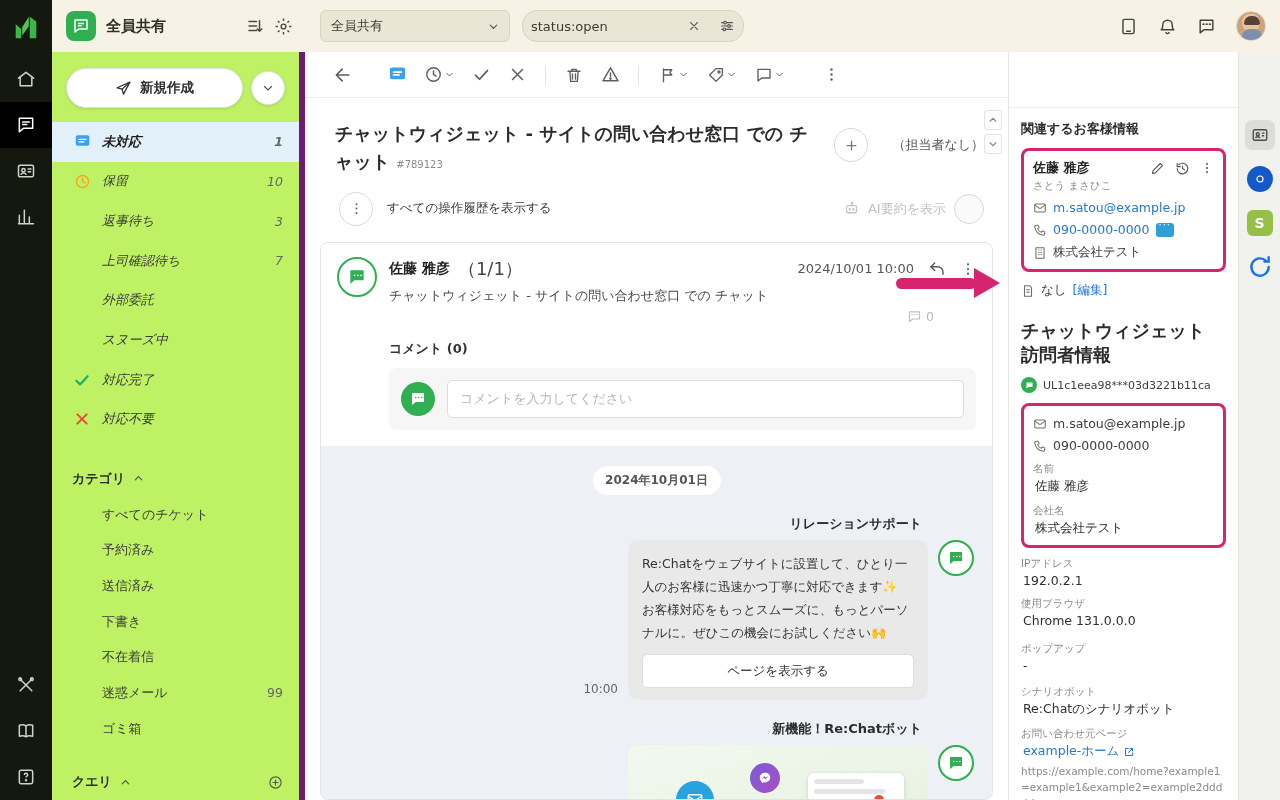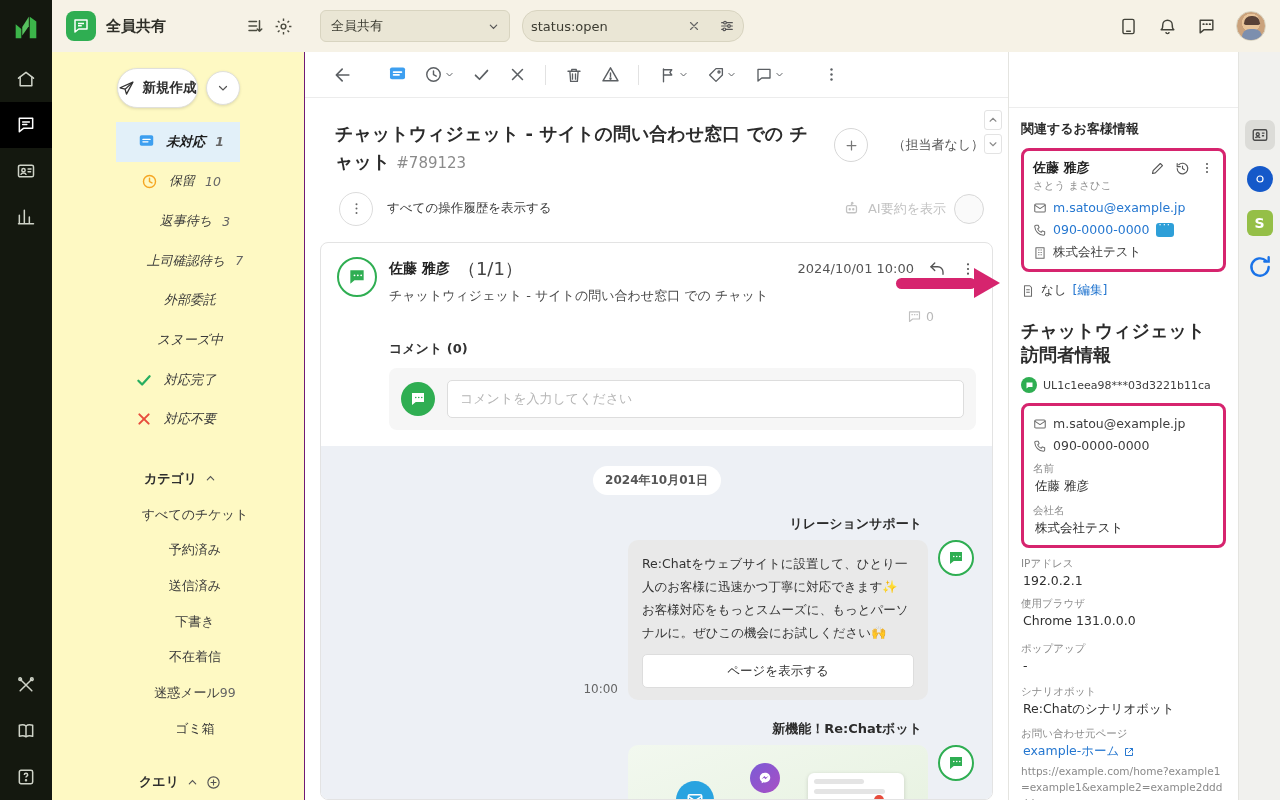--- a/index.html
+++ b/index.html
@@ -31,21 +31,21 @@
   .search input { flex:1; border:0; background:transparent; outline:none; font-size:13px; color:#3c3c32; font-family:inherit; min-width:0; }
   .tb-right { margin-left:auto; display:flex; align-items:center; gap:20px; padding-right:14px; color:#43433a; }
   .tb-ic { cursor:pointer; display:flex; }
   .avatar { width:30px; height:30px; border-radius:50%; background:radial-gradient(circle at 50% 38%, #e8c49a 0 40%, #caa27c 41% 100%); border:1px solid #d9d4c2; position:relative; overflow:hidden; cursor:pointer; }
   .avatar::after { content:""; position:absolute; left:7px; top:4px; width:16px; height:9px; border-radius:8px 8px 2px 2px; background:#584137; }
   .avatar::before { content:""; position:absolute; left:5px; top:17px; width:20px; height:12px; border-radius:8px 8px 0 0; background:#7c8fae; }
 
   .body-row { flex:1; display:flex; min-height:0; }
 
   
-  .sidebar { width:253px; background:#fef9c3; border-right:1px solid #701a75; flex-shrink:0; padding-top:16px; overflow:hidden; display:flex; flex-direction:column;align-items:center; }
+  .sidebar { width:253px; background:#bef264; border-right:6px solid #701a75; flex-shrink:0; padding-top:16px; overflow:hidden; display:flex; flex-direction:column; }
   .compose-row { display:flex; align-items:center; gap:8px; padding:0 14px 14px 14px; }
   .compose-btn { flex:1; height:40px; background:#fff; border:1px solid #e0e0dc; border-radius:20px; box-shadow:0 1px 3px rgba(0,0,0,.12); display:flex; align-items:center; justify-content:center; gap:8px; font-weight:bold; font-size:13.5px; color:#2e2e2e; cursor:pointer; }
   .compose-chevron { width:34px; height:34px; border-radius:50%; background:#fff; border:1px solid #e0e0dc; box-shadow:0 1px 3px rgba(0,0,0,.12); display:flex; align-items:center; justify-content:center; cursor:pointer; color:#555; }
   .s-item { height:40px; display:flex; align-items:center; padding:0 16px 0 20px; gap:10px; cursor:pointer; color:#3a3a3a;font-style:italic; }
   .s-item.active { background:#e2f0f9; font-weight:bold; color:#1c1c1c; }
   .s-icon { width:20px; display:flex; justify-content:center; }
   .s-count { margin-left:auto; font-size:12.5px; color:#666; }
   .sec-header { display:flex; align-items:center; gap:8px; padding:0 16px 0 20px; height:36px; margin-top:22px; font-weight:bold; font-size:13px; color:#2e2e2e; cursor:pointer; }
   .c-item { height:36px; display:flex; align-items:center; padding:0 16px 0 50px; cursor:pointer; color:#3a3a3a; font-size:13px; }
   .sec-header .plus { margin-left:auto; color:#555; }
@@ -54,21 +54,21 @@
   .content { flex:1; min-width:0; background:#fff; position:relative; display:flex; flex-direction:column; overflow:hidden; }
   .ctoolbar { height:46px; display:flex; align-items:center; gap:4px; padding:0 18px 0 22px; border-bottom:1px solid #ececec; flex-shrink:0; }
   .tool { width:32px; height:32px; border-radius:4px; display:flex; align-items:center; justify-content:center; color:#5b5f63; cursor:pointer; }
   .tool.with-chev { width:44px; gap:2px; }
   .tdiv { width:1px; height:20px; background:#e2e2e2; margin:0 8px; }
   .scrollers { position:absolute; right:6px; top:58px; display:flex; flex-direction:column; gap:4px; color:#888; }
   .scr { width:18px; height:20px; border:1px solid #e3e3e3; border-radius:3px; background:#fff; display:flex; align-items:center; justify-content:center; cursor:pointer; }
 
   .title-row { display:flex; align-items:flex-start; padding:22px 24px 6px 30px; gap:16px; }
   .ticket-title { font-size:18px; font-weight:600; color:#2c2c2c; line-height:1.55; max-width:500px; }
-  .ticket-no { font-size:15px; font-weight:normal; color:#8a8a8a; margin-left:6px; white-space:nowrap; }
+  .ticket-no { font-size:10px; font-weight:normal; color:#8a8a8a; margin-left:6px; white-space:nowrap; }
   .assignee-wrap { margin-left:auto; display:flex; align-items:center; gap:24px; padding-top:8px; }
   .plus-circle { width:34px; height:34px; border-radius:50%; border:1px solid #d7d7d7; display:flex; align-items:center; justify-content:center; color:#777; cursor:pointer; background:#fff; }
   .assignee { color:#555; font-size:13px; white-space:nowrap; }
 
   .history-row { display:flex; align-items:center; padding:10px 24px 14px 34px; gap:14px; }
   .dots-circle { width:34px; height:34px; border-radius:50%; border:1px solid #dcdcdc; display:flex; align-items:center; justify-content:center; color:#666; cursor:pointer; background:#fff; }
   .history-link { font-size:12.5px; color:#3c3c3c; cursor:pointer; }
   .ai-wrap { margin-left:auto; display:flex; align-items:center; gap:8px; color:#c2c2c2; font-size:13px; }
   .ai-circle { width:30px; height:30px; border-radius:50%; border:1px solid #d8d8d8; background:#fafafa; }
   .annot-arrow { position:absolute; right:8px; top:216px; width:104px; height:30px; pointer-events:none; z-index:5; }

